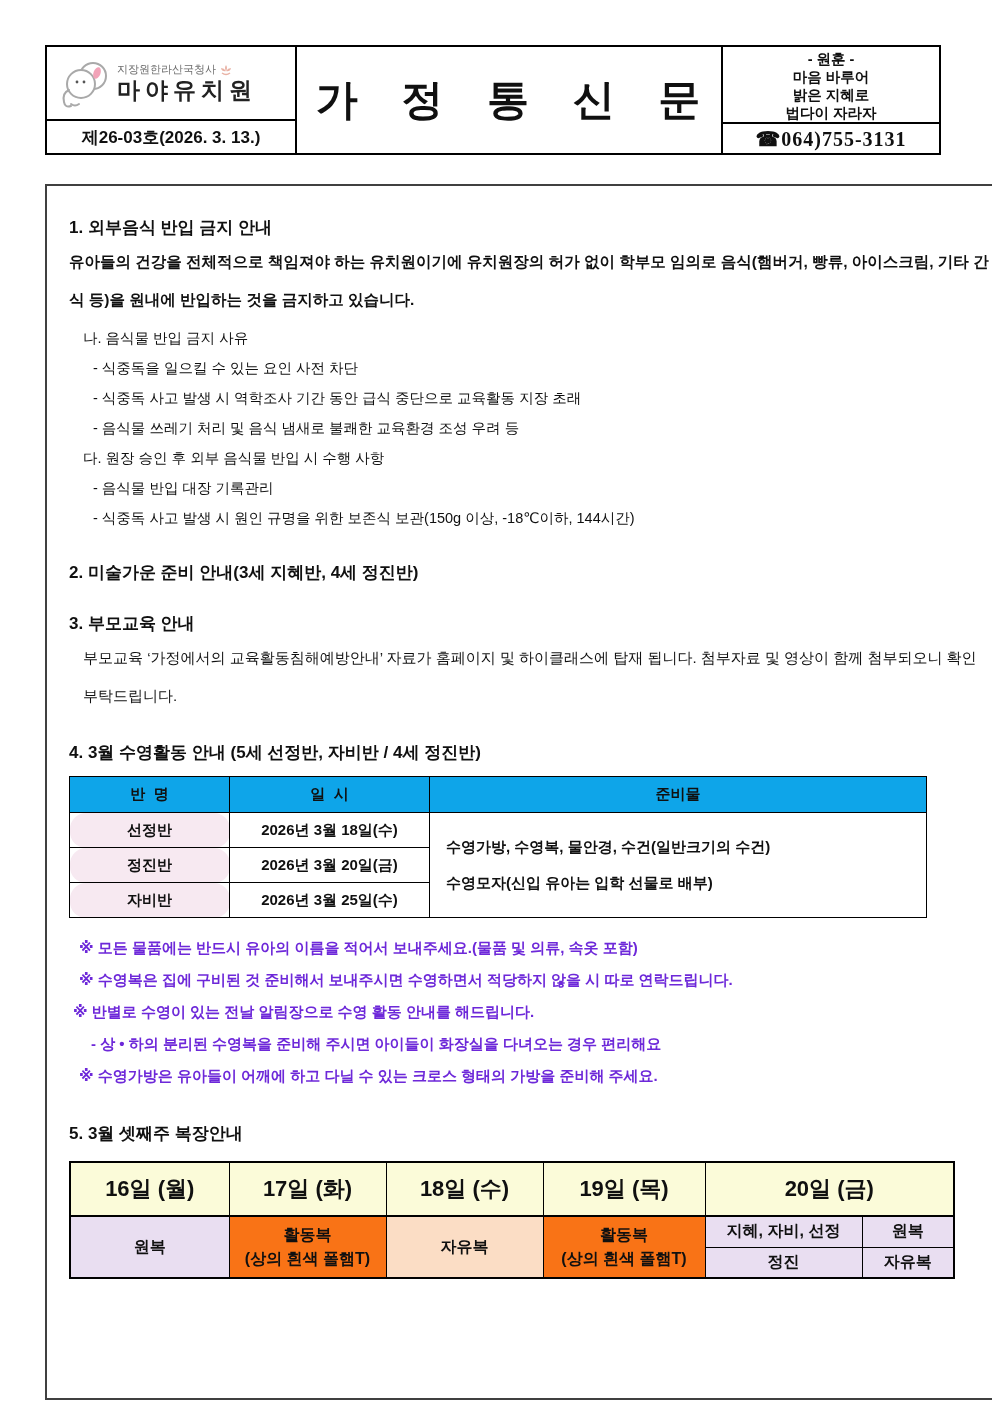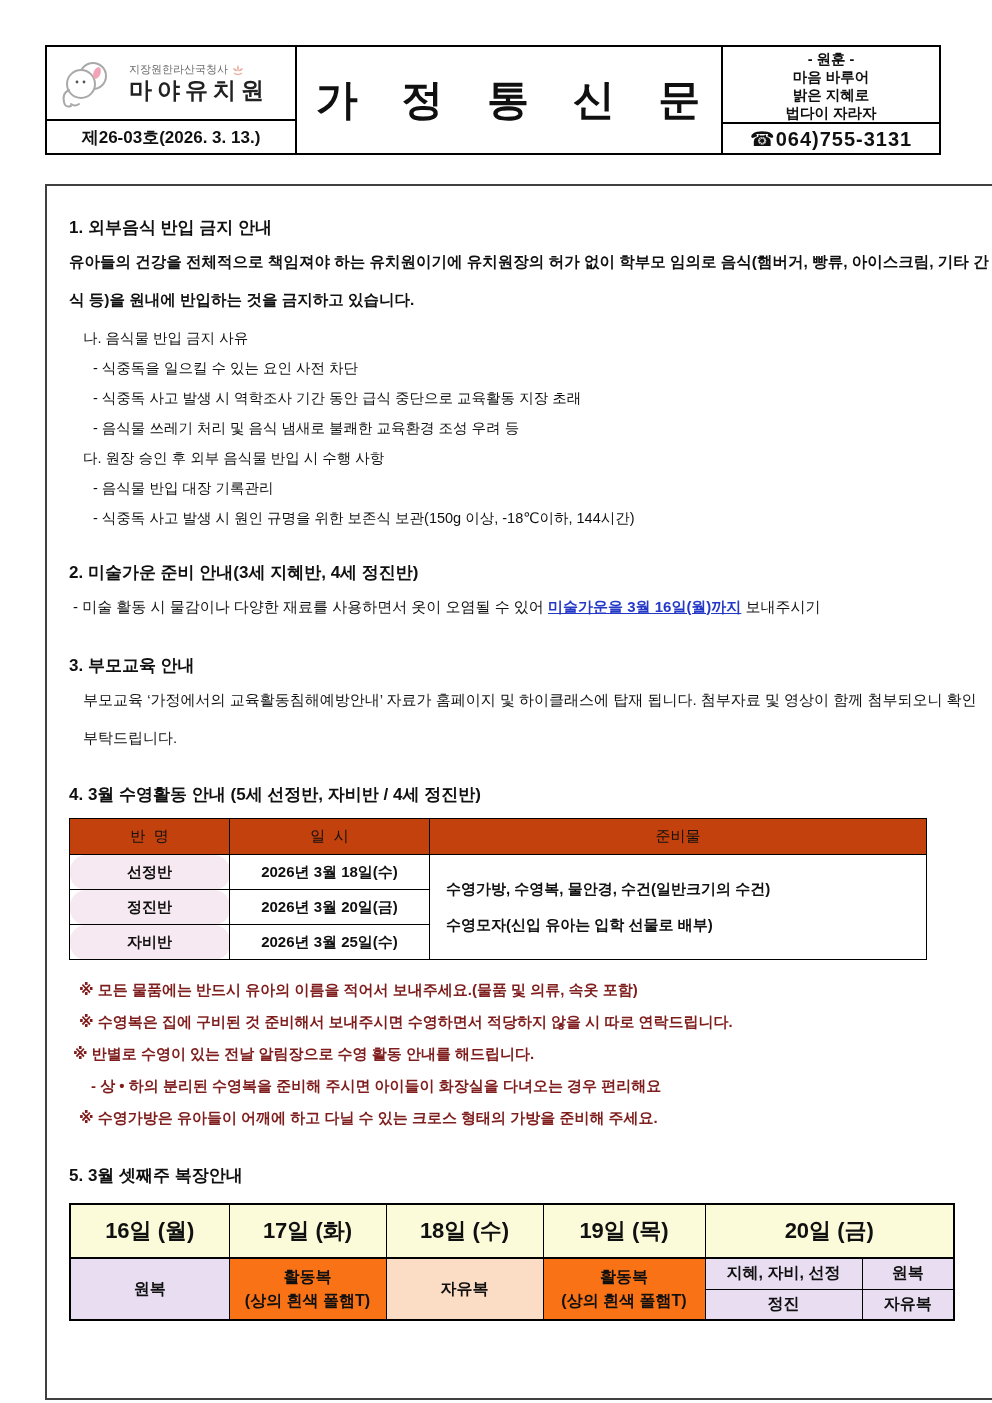--- a/index.html
+++ b/index.html
@@ -2,29 +2,29 @@
 <html><head>
 <meta charset="utf-8">
 <style>
   html,body{margin:0;padding:0;background:#fff;}
   body{width:992px;height:1403px;font-family:"Liberation Sans","DejaVu Sans",sans-serif;color:#101010;}
   .page{position:relative;width:992px;height:1403px;background:#fff;overflow:hidden;}
 
   
   .hdr{position:absolute;left:45px;top:45px;width:896px;height:110px;border:2px solid #000;display:flex;box-sizing:border-box;background:#fff;}
   .h-left{width:250px;border-right:2px solid #000;display:flex;flex-direction:column;box-sizing:border-box;}
-  .h-logo{flex:1;display:flex;align-items:center;padding:4px 6px 2px 10px;gap:12px;}
+  .h-logo{flex:1;display:flex;align-items:center;padding:4px 6px 2px 10px;gap:0;}
   .h-logo-txt{display:flex;flex-direction:column;line-height:1.15;}
   .h-org-small{font-size:11px;color:#6b6b6b;display:flex;align-items:center;gap:3px;}
   .h-org-name{font-family:"Liberation Serif","DejaVu Serif",serif;font-size:23px;font-weight:bold;letter-spacing:5px;color:#222;margin-top:2px;}
   .h-issue{height:34px;border-top:2px solid #000;display:flex;align-items:center;justify-content:center;font-weight:bold;font-size:17px;box-sizing:border-box;}
   .h-center{flex:1;display:flex;align-items:center;justify-content:center;font-size:42px;font-weight:bold;letter-spacing:16px;padding-left:14px;}
   .h-right{width:218px;border-left:2px solid #000;display:flex;flex-direction:column;box-sizing:border-box;}
   .h-motto{flex:1;border-bottom:2px solid #000;text-align:center;font-weight:bold;font-size:14.5px;line-height:18px;padding-top:3px;box-sizing:border-box;}
-  .h-phone{height:34px;display:flex;align-items:center;justify-content:center;font-weight:bold;font-size:20px;letter-spacing:1px;}
+  .h-phone{height:34px;display:flex;align-items:center;justify-content:center;font-weight:bold;font-size:20px;letter-spacing:1px;font-family:Liberation Serif, serif;}
 
   
   .content{position:absolute;left:45px;top:184px;width:968px;height:1216px;border:2px solid #404040;box-sizing:border-box;padding:14px 22px 0 22px;background:#fff;}
 
   .sec-title{font-size:17px;font-weight:bold;margin:0;}
   .s1-title{margin-top:16px;}
   .s1-intro{font-size:15.5px;font-weight:bold;line-height:38px;margin-top:4px;}
   .s1-items{margin-top:4px;}
   .li1{font-size:14.5px;line-height:30px;padding-left:14px;}
   .li2{font-size:14.5px;line-height:30px;padding-left:24px;}
@@ -34,27 +34,27 @@
   .s2-l2{font-size:15px;line-height:38px;padding-left:20px;}
   .hl{color:#2438c8;font-weight:bold;text-decoration:underline;}
 
   .s3-title{margin-top:28px;}
   .s3-text{font-size:15px;line-height:38px;padding-left:14px;padding-right:2px;margin-top:4px;}
 
   .s4-title{margin-top:26px;}
   table{border-collapse:collapse;}
   .swim{margin-top:12px;width:858px;table-layout:fixed;}
   .swim th,.swim td{border:1.5px solid #000;font-size:15px;box-sizing:border-box;}
-  .swim th{height:36px;background:#c2410c;font-weight:normal;white-space:pre;}
+  .swim th{height:36px;background:#0ea5e9;font-weight:bold;white-space:pre;}
   .swim td{height:35px;text-align:center;border-radius:16px;}
   .swim td.cls{background:#f7e9f1;font-weight:bold;}
   .swim td.date{font-weight:bold;background:#fff;}
   .swim td.sup{text-align:left;padding-left:16px;font-weight:bold;line-height:36px;background:#fff;}
 
-  .notes{margin-top:14px;color:#7f1d1d;font-weight:bold;}
+  .notes{margin-top:14px;color:#6d28d9;font-weight:bold;}
   .note{font-size:15px;line-height:32px;}
   .nA{padding-left:10px;}
   .nB{padding-left:22px;}
   .nC{padding-left:4px;}
 
   .s5-title{margin-top:30px;}
   .dress{margin-top:16px;width:884px;table-layout:fixed;border:2.5px solid #000;}
   .dress th,.dress td{border:1.5px solid #000;box-sizing:border-box;text-align:center;font-weight:bold;}
   .dress th{height:54px;background:#fbfbd9;font-size:22px;}
   .dress td{font-size:16px;}
@@ -123,21 +123,20 @@
       <div class="li1">나. 음식물 반입 금지 사유</div>
       <div class="li2">- 식중독을 일으킬 수 있는 요인 사전 차단</div>
       <div class="li2">- 식중독 사고 발생 시 역학조사 기간 동안 급식 중단으로 교육활동 지장 초래</div>
       <div class="li2">- 음식물 쓰레기 처리 및 음식 냄새로 불쾌한 교육환경 조성 우려 등</div>
       <div class="li1">다. 원장 승인 후 외부 음식물 반입 시 수행 사항</div>
       <div class="li2">- 음식물 반입 대장 기록관리</div>
       <div class="li2">- 식중독 사고 발생 시 원인 규명을 위한 보존식 보관(150g 이상, -18℃이하, 144시간)</div>
     </div>
 
     <div class="sec-title s2-title">2. 미술가운 준비 안내(3세 지혜반, 4세 정진반)</div>
-    <div class="s2-l1"><span>- 미술 활동 시 물감이나 다양한 재료를 사용하면서 옷이 오염될 수 있어 </span><span class="hl">미술가운을 3월 16일(월)까지</span><span> 보내주시기</span></div>
 
     <div class="sec-title s3-title">3. 부모교육 안내</div>
     <div class="s3-text">부모교육 ‘가정에서의 교육활동침해예방안내’ 자료가 홈페이지 및 하이클래스에 탑재 됩니다. 첨부자료 및 영상이 함께 첨부되오니 확인 부탁드립니다.</div>
 
     <div class="sec-title s4-title">4. 3월 수영활동 안내 (5세 선정반, 자비반 / 4세 정진반)</div>
     <table class="swim">
       <colgroup>
           <col style="width:160px">
           <col style="width:200px">
           <col>

